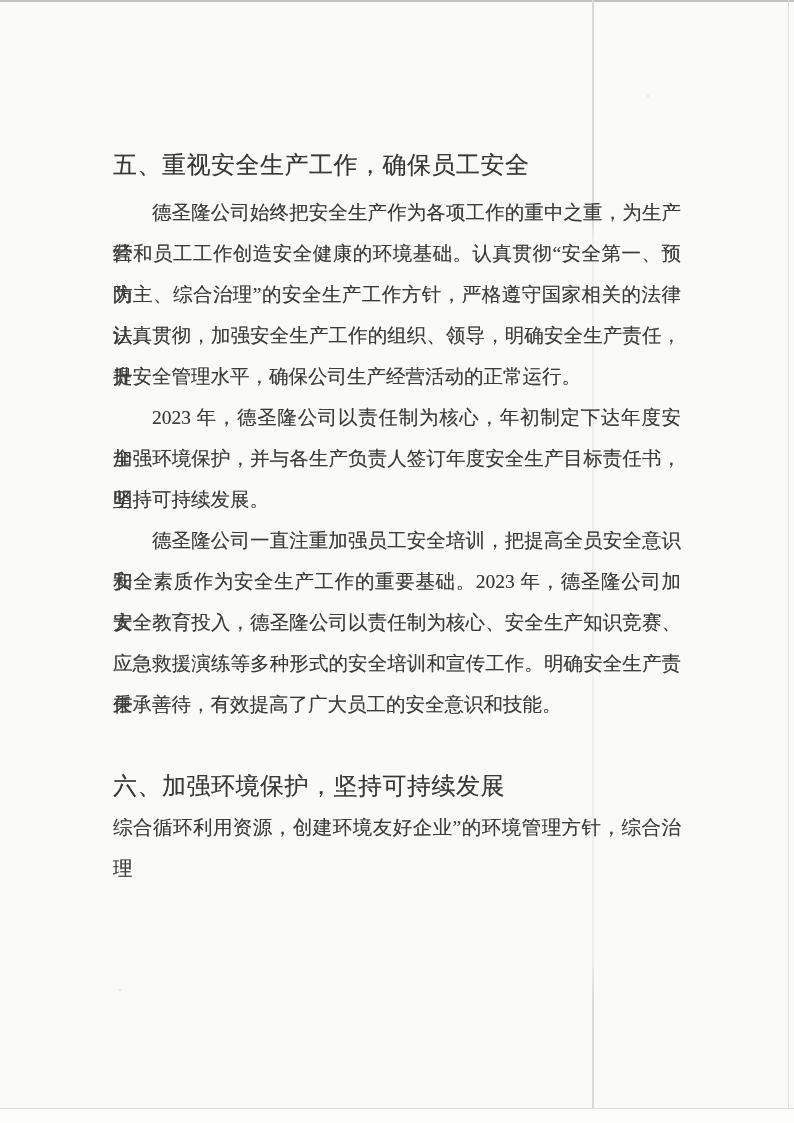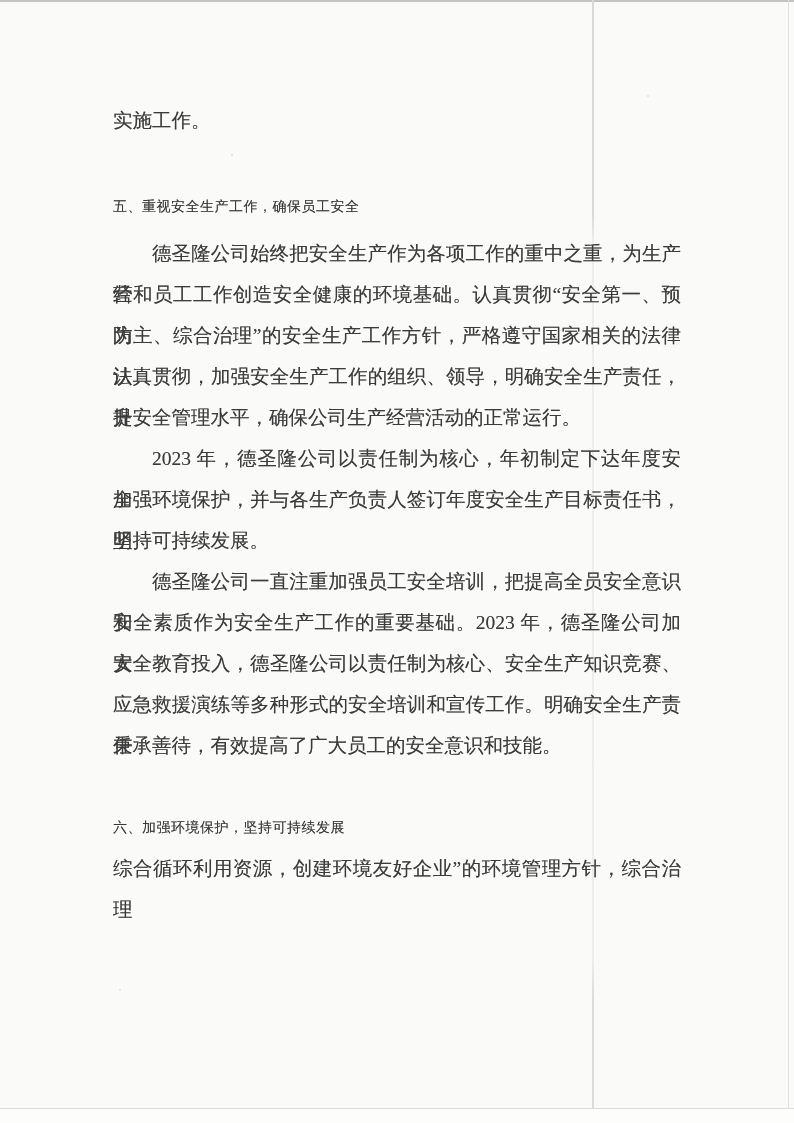--- a/index.html
+++ b/index.html
@@ -73,21 +73,21 @@
     line-height: 41px;
     text-align: justify;
     text-align-last: justify;
     text-justify: inter-character;
   }
   .line.short { text-align-last: left; }
   .line.indent { text-indent: 39px; }
   .heading {
     height: 41px;
     line-height: 41px;
-    font-size: 14px;
+    font-size: 24px;
     letter-spacing: 0.5px;
     color: #383838;
     text-align: center;
     text-align-last: left;
   }
   .heading.first { margin-top: 45px; }
   .heading.second { margin-top: 41px; }
   .paragraph { margin: 0; }
   .paragraph.after-heading { margin-top: 6px; }
 </style>
@@ -95,21 +95,20 @@
 <body>
 
 <div class="paper">
 
   <div class="top-edge-line"></div>
   <div class="crease-line"></div>
   <div class="right-edge-line"></div>
 
   <div class="content">
 
-    <div class="line short">实施工作。</div>
 
     <div class="line heading first">五、重视安全生产工作，确保员工安全</div>
 
     <div class="paragraph after-heading">
       <div class="line indent">德圣隆公司始终把安全生产作为各项工作的重中之重，为生产经</div>
       <div class="line">营和员工工作创造安全健康的环境基础。认真贯彻“安全第一、预防</div>
       <div class="line">为主、综合治理”的安全生产工作方针，严格遵守国家相关的法律法</div>
       <div class="line">认真贯彻，加强安全生产工作的组织、领导，明确安全生产责任，提</div>
       <div class="line short">升安全管理水平，确保公司生产经营活动的正常运行。</div>
     </div>

